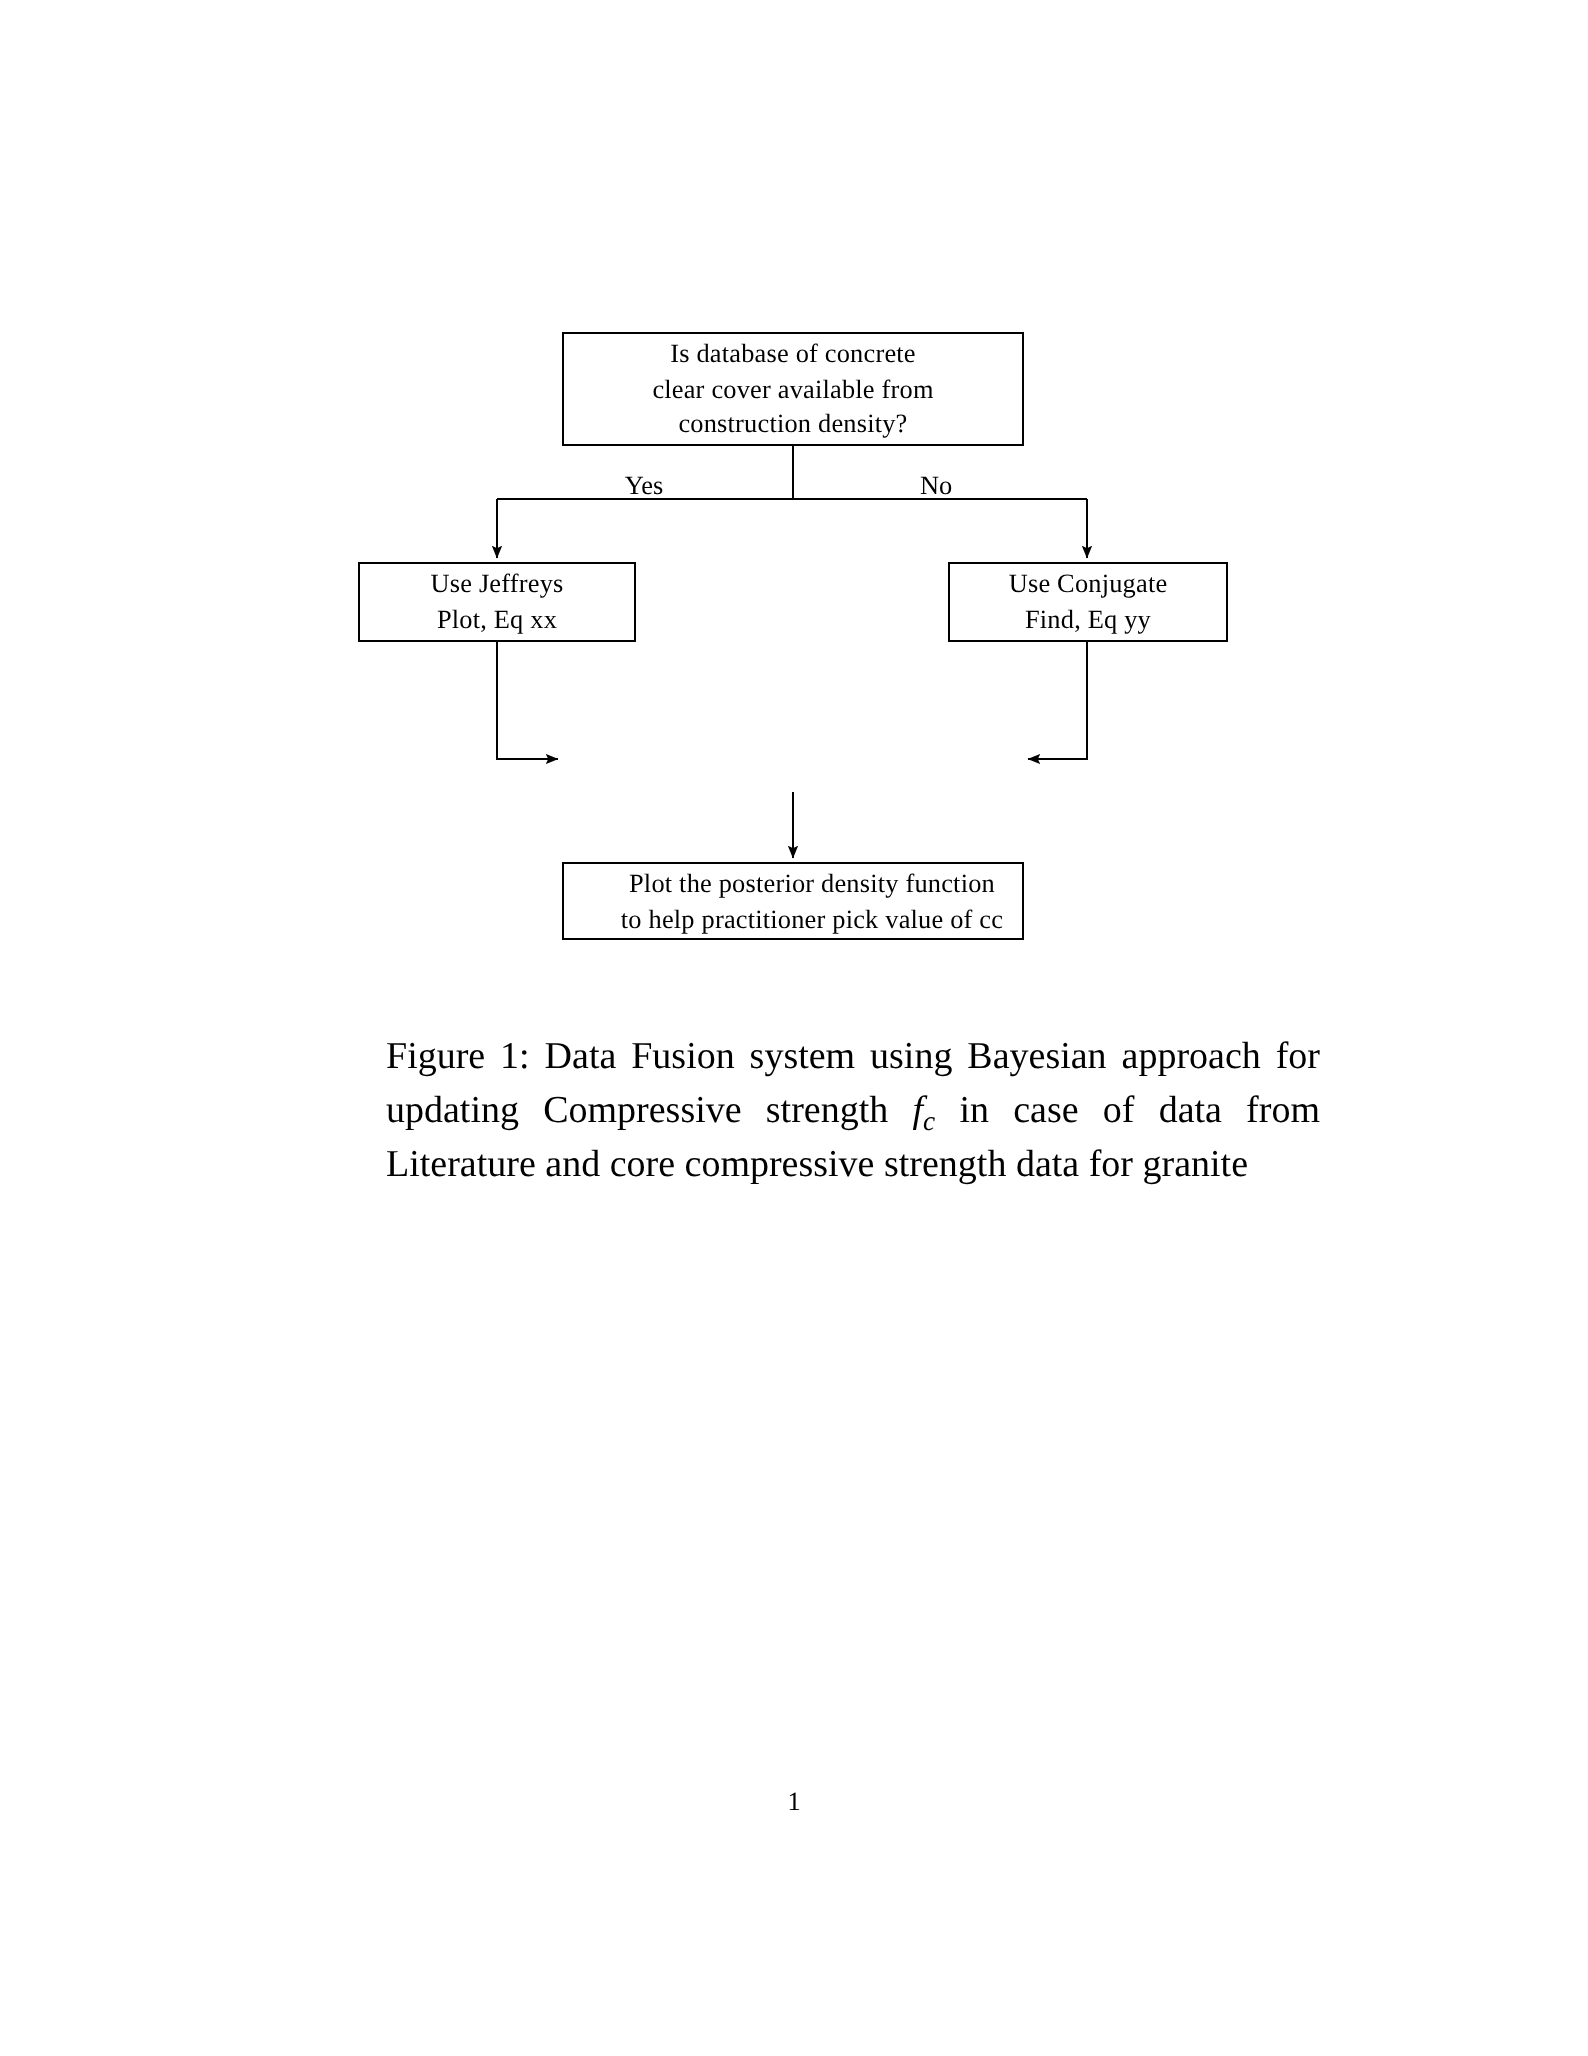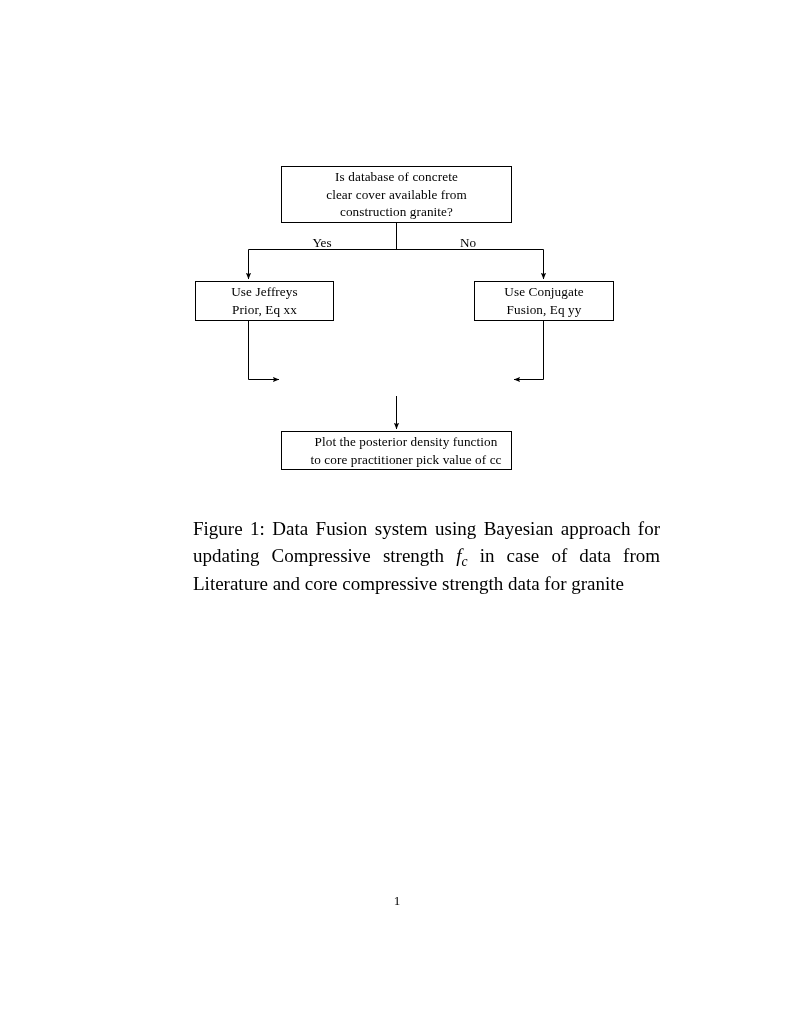--- a/index.html
+++ b/index.html
@@ -40,21 +40,21 @@
     align-items: center;
     justify-content: center;
     text-align: center;
     font-size: 13.2px;
     line-height: 1.35;
     letter-spacing: 0.1px;
   }
   .node .ln { display: block; white-space: nowrap; }
 
   #node-decision { left: 281px; top: 166px; width: 231px; height: 57px; }
-  #node-jeffreys  { left: 179px; top: 281px; width: 139px; height: 40px; margin-left: 16px; }
+  #node-jeffreys  { left: 179px; top: 281px; width: 139px; height: 40px; }
   #node-conjugate { left: 474px; top: 281px; width: 140px; height: 40px; }
   #node-posterior { left: 281px; top: 357px; width: 231px; height: 39px; }
   #node-plot      { left: 281px; top: 431px; width: 231px; height: 39px; padding-left: 19px; }
 
   .branch-label {
     position: absolute;
     font-size: 13.2px;
     line-height: 1;
     white-space: nowrap;
     transform: translate(-50%, 0);
@@ -126,40 +126,40 @@
       <path d="M248.5,321 L248.5,379.5 L279,379.5" fill="none" stroke="#000" stroke-width="1" marker-end="url(#arrowhead)"></path>
 
       <path d="M543.5,321 L543.5,379.5 L514,379.5" fill="none" stroke="#000" stroke-width="1" marker-end="url(#arrowhead)"></path>
 
       <line x1="396.5" y1="396" x2="396.5" y2="429" stroke="#000" stroke-width="1" marker-end="url(#arrowhead)"></line>
     </svg>
 
     <div class="node" id="node-decision">
       <span class="ln">Is database of concrete</span>
       <span class="ln">clear cover available from</span>
-      <span class="ln">construction granite?</span>
+      <span class="ln">construction density?</span>
     </div>
 
     <div class="branch-label" id="label-yes">Yes</div>
     <div class="branch-label" id="label-no">No</div>
 
     <div class="node" id="node-jeffreys">
       <span class="ln">Use Jeffreys</span>
-      <span class="ln">Prior, Eq xx</span>
+      <span class="ln">Plot, Eq xx</span>
     </div>
 
     <div class="node" id="node-conjugate">
       <span class="ln">Use Conjugate</span>
-      <span class="ln">Fusion, Eq yy</span>
+      <span class="ln">Find, Eq yy</span>
     </div>
 
 
     <div class="node" id="node-plot">
       <span class="ln">Plot the posterior density function</span>
-      <span class="ln">to core practitioner pick value of cc</span>
+      <span class="ln">to help practitioner pick value of cc</span>
     </div>
 
   </div>
 
   <div class="caption"><span>Figure 1:</span> <span>Data Fusion system using Bayesian approach for updating Compressive strength</span> <span class="mathit">f</span><span class="sub">c</span> <span>in case of data from Literature and core compressive strength data for granite</span></div>
 
   <div class="folio">1</div>
 
 </div>
 

